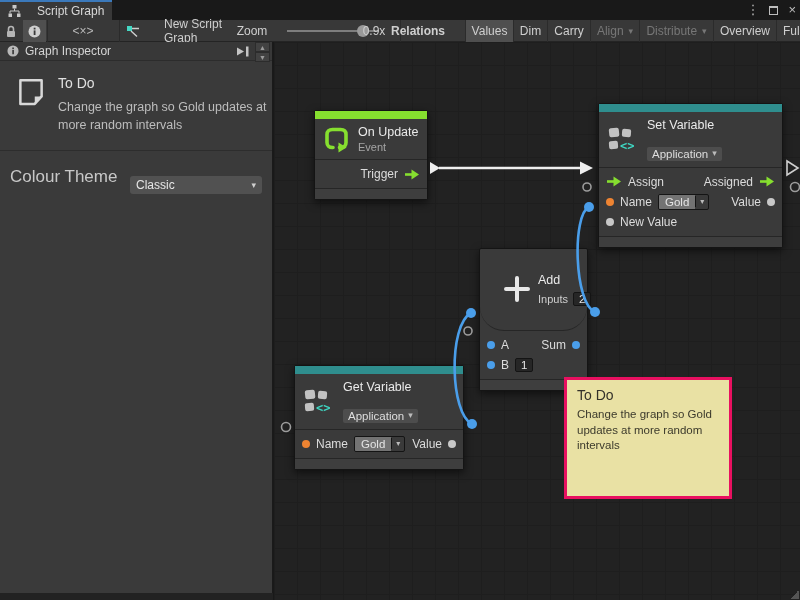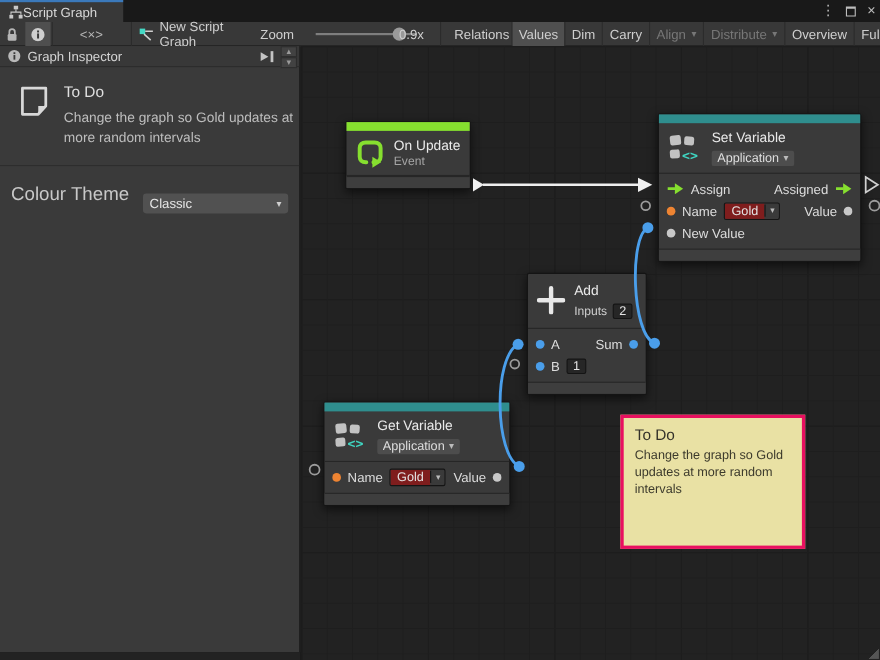--- a/index.html
+++ b/index.html
@@ -3,21 +3,21 @@
 <meta charset="utf-8">
 <style>
   * { margin:0; padding:0; box-sizing:border-box; }
   html,body { width:800px; height:600px; overflow:hidden; background:#191919;
               font-family:"Liberation Sans", sans-serif; -webkit-font-smoothing:antialiased; }
   .app { position:relative; width:800px; height:600px; }
 
   
   .titlebar { position:absolute; left:0; top:0; width:800px; height:20px; background:#191919; }
   .tab { position:absolute; left:0; top:0; width:112px; height:20px; background:#383838;
-         border-top:2px solid #3b79bb; display:flex; align-items:center; gap:0; padding-left:8px;
+         border-top:2px solid #3b79bb; display:flex; align-items:center; gap:16px; padding-left:8px;
          color:#d8d8d8; font-size:12px; }
   .win-controls { position:absolute; right:4px; top:0; height:20px; display:flex; align-items:center; gap:10px;
                   color:#bdbdbd; font-size:13px; }
   .win-controls .glyph { line-height:20px; cursor:default; }
   .maxbox { width:9px; height:9px; border:1px solid #bdbdbd; border-top:2px solid #bdbdbd; display:inline-block; }
 
   
   .toolbar { position:absolute; left:0; top:20px; width:800px; height:22px; background:#383838;
              border-bottom:1px solid #242424; color:#cfcfcf; font-size:12px; }
   .toolbar .tbtn { position:absolute; top:0; height:22px; display:flex; align-items:center; justify-content:center; }
@@ -56,31 +56,31 @@
             background-size: 23px 23px, 23px 23px, 115px 115px, 115px 115px; overflow:hidden; }
   .wires { position:absolute; left:0; top:0; width:526px; height:558px; pointer-events:none; }
 
   .node { position:absolute; background:#3a3a3a; border:1px solid #141414; border-radius:2px;
           box-shadow:0 3px 9px rgba(0,0,0,.55); color:#dcdcdc; font-size:12px; }
   .colorbar { height:8px; }
   .nheader { display:flex; align-items:center; gap:8px; padding:6px 8px; border-bottom:1px solid #262626; }
   .ntitle { font-size:12.5px; color:#eaeaea; line-height:1.25; }
   .nsub { font-size:11px; color:#a5a5a5; }
   .chip { display:inline-flex; background:#4d4d4d; border-radius:2px; padding:1px 5px;
-          font-size:11.5px; color:#dedede; max-width:96px; margin-top:3px; }
+          font-size:11.5px; color:#dedede; max-width:96px; margin-top:13px; }
   .chip .label { overflow:hidden; white-space:nowrap; }
   .chip .caret { color:#bbb; margin-left:4px; }
   .nbody { padding:4px 7px; }
   .prow { display:flex; align-items:center; gap:6px; height:20px; white-space:nowrap; overflow:hidden; }
   .right { margin-left:auto; display:flex; align-items:center; gap:6px; }
   .dot { width:8px; height:8px; border-radius:50%; flex:none; }
   .dot.blue { background:#4a9eea; } .dot.orange { background:#ee8432; } .dot.gray { background:#c8c8c8; }
   .nfooter { height:11px; background:#3e3e3e; border-top:1px solid #262626; }
   .valuebox { display:inline-flex; align-items:center; border:1px solid #141414; border-radius:2px; overflow:hidden; font-size:11.5px; }
-  .valuebox .val { background:#7f1d1d; padding:1px 6px; color:#e4e4e4; }
+  .valuebox .val { background:#737373; padding:1px 6px; color:#e4e4e4; }
   .valuebox .dd { background:#3a3a3a; padding:1px 4px; border-left:1px solid #141414; color:#bbb; font-size:8px; }
   .numbox { background:#262626; border:1px solid #141414; border-radius:2px; padding:0 5px; font-size:11.5px; color:#e4e4e4; }
 
   .sticky-note { position:absolute; left:290px; top:335px; width:168px; height:122px; background:#e9e1a4;
                  border:3px solid #e81060; color:#3c3a2c; padding:7px 10px; }
   .sticky-title { font-size:14px; color:#33312a; margin-bottom:4px; }
   .sticky-text { font-size:11.5px; line-height:1.35; width:146px; }
 
   .grip { position:absolute; right:1px; bottom:1px; width:10px; height:10px;
           background:linear-gradient(135deg, transparent 55%, #555 55%); }
@@ -126,36 +126,36 @@
             <rect x="5.7" y="2.7" width="1.8" height="1.8" fill="#3a3a3a"></rect>
             <rect x="5.7" y="5.4" width="1.8" height="4.6" fill="#3a3a3a"></rect>
           </svg>
       </span>
     </div>
     <div class="sep" style="left:47px;"></div>
     <div class="tbtn" style="left:48px;width:70px;color:#b9b9b9;">
       <span>&lt;×&gt;</span>
     </div>
     <div class="sep" style="left:119px;"></div>
-    <div class="tbtn" style="left:126px;width:112px;gap:4px;">
+    <div class="tbtn" style="left:126px;width:112px;gap:23px;">
       <span>
         <svg width="15" height="13" viewBox="0 0 15 13">
             <rect x="1" y="1" width="5" height="5" fill="#45d9c5"></rect>
             <path d="M6 3.5 H13 M5 6 L11 11.5" stroke="#cfcfcf" stroke-width="1.4" fill="none"></path>
           </svg>
       </span>
       <span>New Script Graph</span>
     </div>
     <span class="tbtn" style="left:234px;width:36px;">Zoom</span>
     <div class="zoom-track"></div>
     <div class="zoom-handle"></div>
     <span class="tbtn" style="left:359px;width:30px;">0.9x</span>
 
     <div class="sep" style="left:400px;"></div>
-    <div class="tbtn" style="left:406px;width:64px;">
+    <div class="tbtn" style="left:386px;width:64px;font-weight:bold;">
       <span>Relations</span>
       </div>
     <div class="sep" style="left:465px;"></div>
     <div class="tbtn active" style="left:466px;width:47px;">
       <span>Values</span>
       </div>
     <div class="sep" style="left:513px;"></div>
     <div class="tbtn" style="left:514px;width:33px;">
       <span>Dim</span>
       </div>
@@ -233,20 +233,33 @@
       <div class="nheader">
         <span>
           <svg width="27" height="28" viewBox="0 0 27 28">
               <path d="M10 22.5 H9.5 C6 22.5 4 20.5 4 17.5 V9.5 C4 6.5 6 4.5 9.5 4.5 H17.5 C21 4.5 23 6.5 23 9.5 V17.5 C23 20.5 21 22.5 17.5 22.5 H16.5" fill="none" stroke="#86df2f" stroke-width="3.6" stroke-linecap="round"></path>
               <path d="M15.5 17.5 v10 l8 -5 z" fill="#86df2f"></path>
             </svg>
         </span>
         <div>
           <div class="ntitle">On Update</div>
           <div class="nsub">Event</div>
+        </div>
+      </div>
+      <div class="nbody">
+        <div class="prow">
+          <span class="right">
+            <span>Trigger</span>
+            <span>
+              <svg width="16" height="11" viewBox="0 0 16 11">
+                  <path d="M1 5.5 H8" stroke="#86df2f" stroke-width="2.6"></path>
+                  <path d="M7.5 0.5 L15 5.5 L7.5 10.5 Z" fill="#86df2f"></path>
+                </svg>
+            </span>
+          </span>
         </div>
       </div>
       <div class="nfooter"></div>
     </div>
 
     <div class="node" style="left:324px;top:61px;width:185px;">
       <div class="colorbar" style="background:#2f8e8e;"></div>
       <div class="nheader">
         <span>
           <svg width="32" height="27" viewBox="0 0 32 27">
@@ -297,21 +310,21 @@
         </div>
         <div class="prow">
           <span class="dot gray"></span>
           <span>New Value</span>
         </div>
       </div>
       <div class="nfooter"></div>
     </div>
 
     <div class="node" style="left:205px;top:206px;width:109px;">
-      <div class="nheader" style="padding:8px;">
+      <div class="nheader" style="padding:24px;border-radius:24px;">
         <span>
           <svg width="26" height="26" viewBox="0 0 26 26">
               <path d="M13 2 V24 M2 13 H24" stroke="#e8e8e8" stroke-width="4" stroke-linecap="round"></path>
             </svg>
         </span>
         <div>
           <div class="ntitle">Add</div>
           <div style="display:flex;align-items:center;gap:5px;margin-top:3px;">
             <span class="nsub" style="color:#cfcfcf;">Inputs</span>
             <span class="numbox">2</span>

